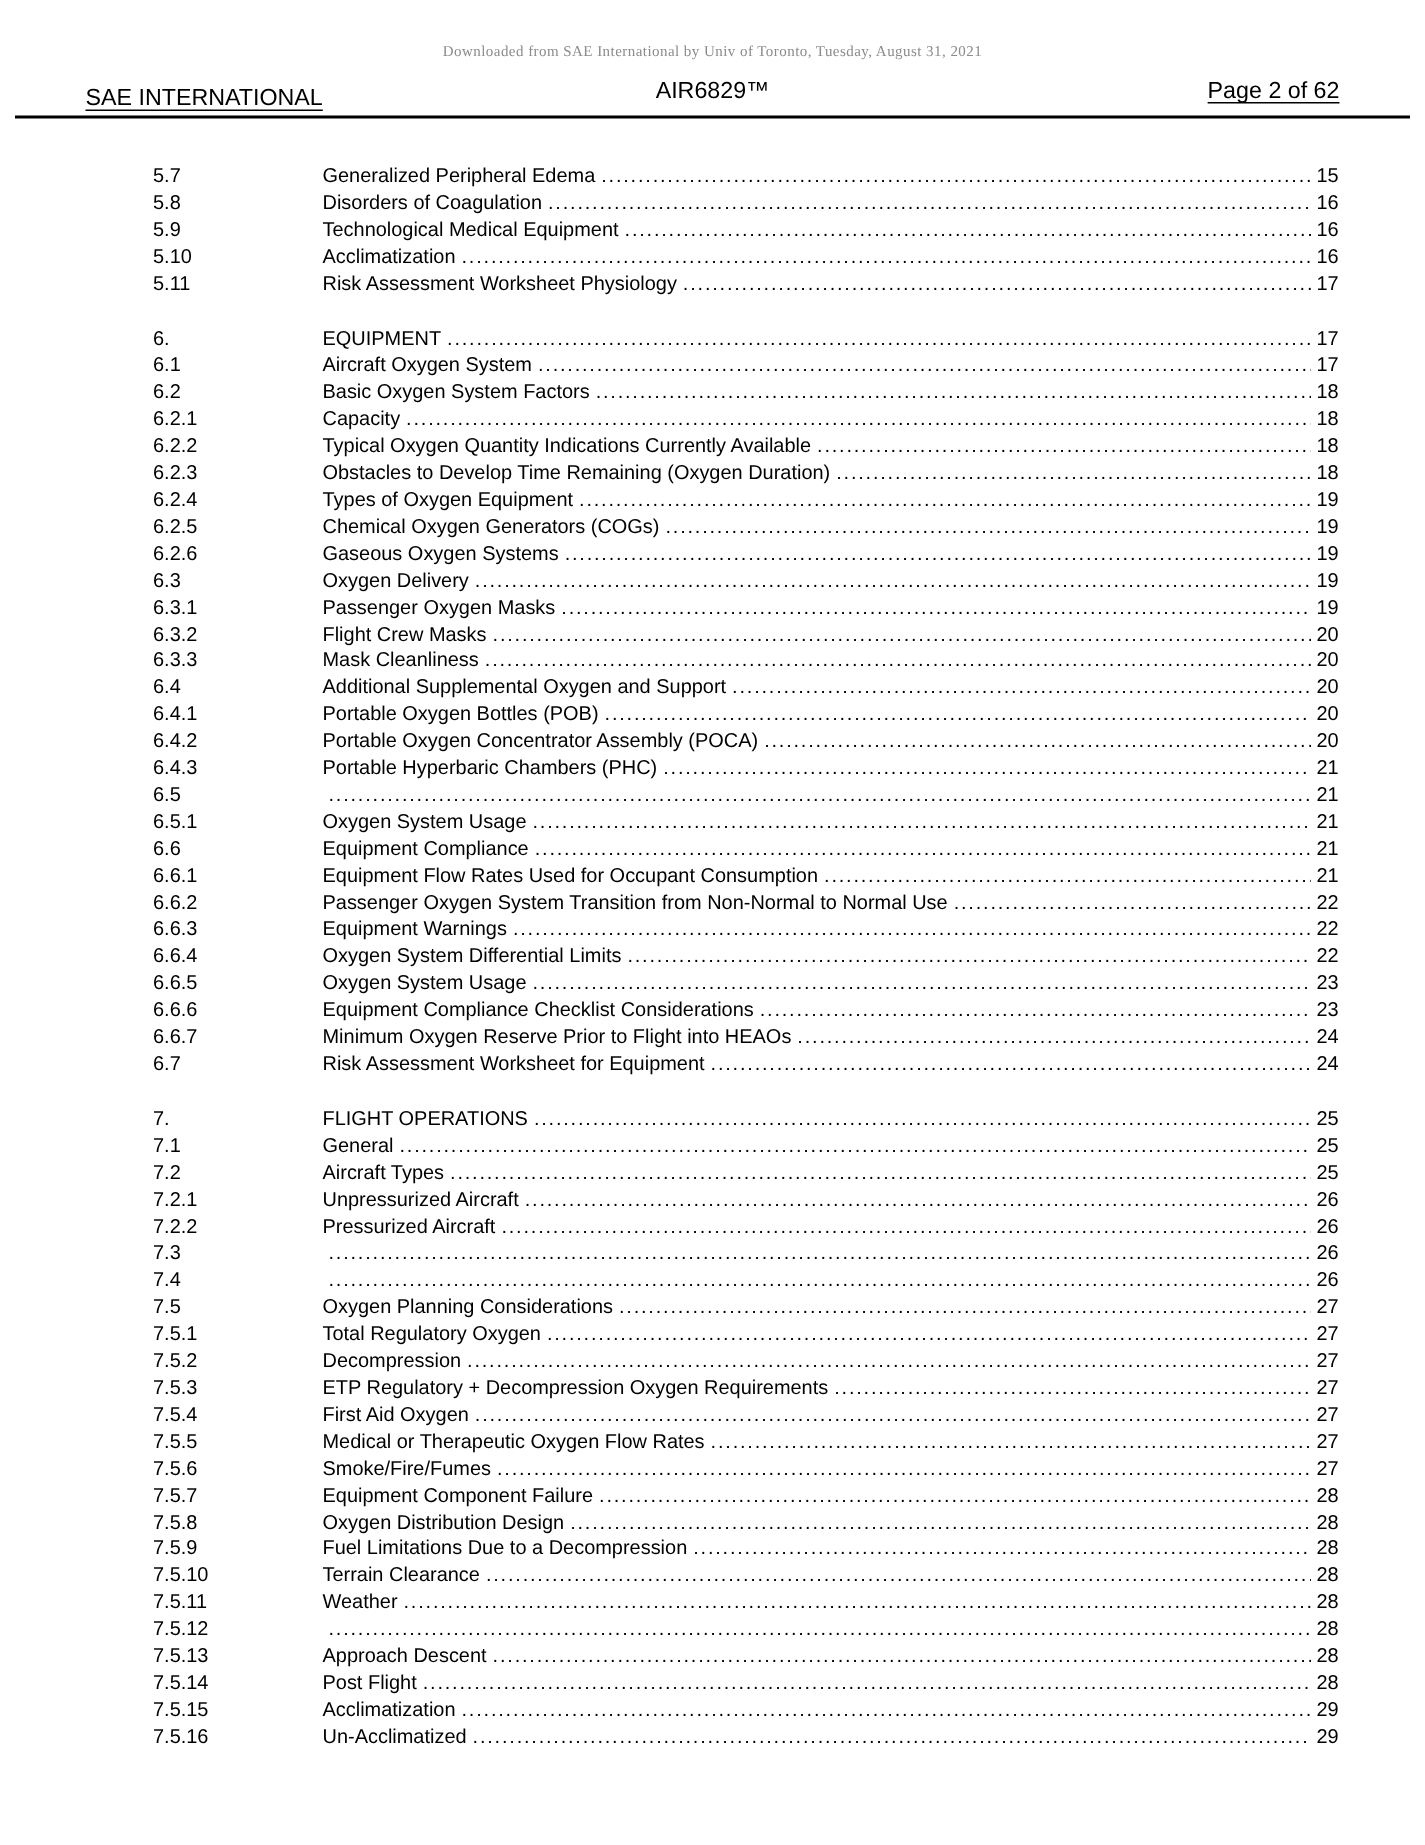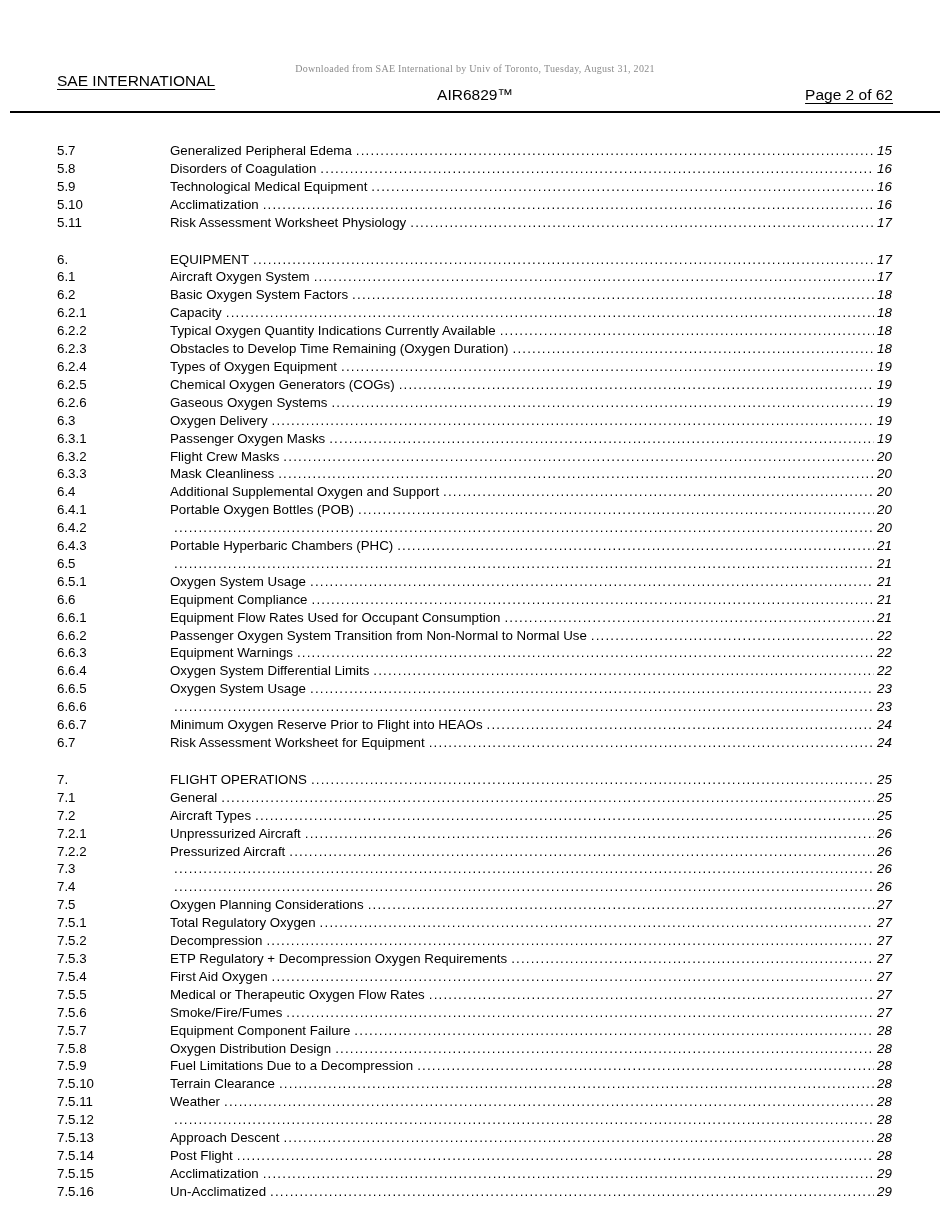--- a/index.html
+++ b/index.html
@@ -6,73 +6,73 @@
   html, body { background: #ffffff; }
   body {
     width: 950px;
     height: 1230px;
     font-family: "Liberation Sans", sans-serif;
     color: #000000;
     position: relative;
     overflow: hidden;
   }
   .watermark {
-    padding-top: 19px;
+    padding-top: 29px;
     text-align: center;
     font-family: "Liberation Serif", serif;
     font-size: 10px;
     color: #8b8b8b;
     letter-spacing: 0.3px;
-    margin-top: 44px;
   }
   .page-header {
     position: relative;
     margin: 11px 10px 0 10px;
     padding: 0 47px 7px 47px;
     border-bottom: 2px solid #000000;
     font-size: 15.5px;
     height: 28px;
   }
   .page-header .hdr-left {
-    position: absolute; left: 47px; bottom: 21px;
+    position: absolute; left: 47px; bottom: 2px;
     text-decoration: underline; text-underline-offset: 3px;
   }
   .page-header .hdr-center {
     position: absolute; left: 50%; transform: translateX(-50%); bottom: 7px;
     text-underline-offset: 3px;
   }
   .page-header .hdr-right {
     position: absolute; right: 47px; bottom: 7px;
     text-decoration: underline; text-underline-offset: 3px; margin-left: 28px;
   }
   .toc {
     margin: 29px 57px 0 57px;
     font-size: 13.3px;
   }
   .toc-group + .toc-group { margin-top: 19px; }
   .toc-row {
     display: flex;
     align-items: baseline;
     line-height: 17.9px;
     white-space: nowrap;
+    margin-left: 45px;
   }
   .toc-num { flex: 0 0 113px; }
   .toc-title { flex: 0 0 auto; }
   .toc-leader {
     flex: 1 1 auto;
     overflow: hidden;
     white-space: nowrap;
     margin: 0 3px 0 4px;
     min-width: 0;
   }
   .toc-leader::after {
     content: "..................................................................................................................................................................................................................................................................................";
     letter-spacing: 1.2px;
   }
-  .toc-page { flex: 0 0 auto; min-width: 16px; text-align: left; font-style: italic; }
+  .toc-page { flex: 0 0 auto; min-width: 16px; text-align: center; }
 </style>
 </head>
 <body>
 
 <div class="watermark">Downloaded from SAE International by Univ of Toronto, Tuesday, August 31, 2021</div>
 
 <div class="page-header">
   <span class="hdr-left">SAE INTERNATIONAL</span>
   <span class="hdr-center">AIR6829™</span>
   <span class="hdr-right">Page 2 of 62</span>
@@ -197,20 +197,21 @@
         <span class="toc-page">20</span>
       </div>
       <div class="toc-row">
         <span class="toc-num">6.4.1</span>
         <span class="toc-title">Portable Oxygen Bottles (POB)</span>
         <span class="toc-leader"></span>
         <span class="toc-page">20</span>
       </div>
       <div class="toc-row">
         <span class="toc-num">6.4.2</span>
+        <span class="toc-title">Portable Oxygen Concentrator Assembly (POCA)</span>
         <span class="toc-leader"></span>
         <span class="toc-page">20</span>
       </div>
       <div class="toc-row">
         <span class="toc-num">6.4.3</span>
         <span class="toc-title">Portable Hyperbaric Chambers (PHC)</span>
         <span class="toc-leader"></span>
         <span class="toc-page">21</span>
       </div>
       <div class="toc-row">
@@ -255,20 +256,21 @@
         <span class="toc-page">22</span>
       </div>
       <div class="toc-row">
         <span class="toc-num">6.6.5</span>
         <span class="toc-title">Oxygen System Usage</span>
         <span class="toc-leader"></span>
         <span class="toc-page">23</span>
       </div>
       <div class="toc-row">
         <span class="toc-num">6.6.6</span>
+        <span class="toc-title">Equipment Compliance Checklist Considerations</span>
         <span class="toc-leader"></span>
         <span class="toc-page">23</span>
       </div>
       <div class="toc-row">
         <span class="toc-num">6.6.7</span>
         <span class="toc-title">Minimum Oxygen Reserve Prior to Flight into HEAOs</span>
         <span class="toc-leader"></span>
         <span class="toc-page">24</span>
       </div>
       <div class="toc-row">

